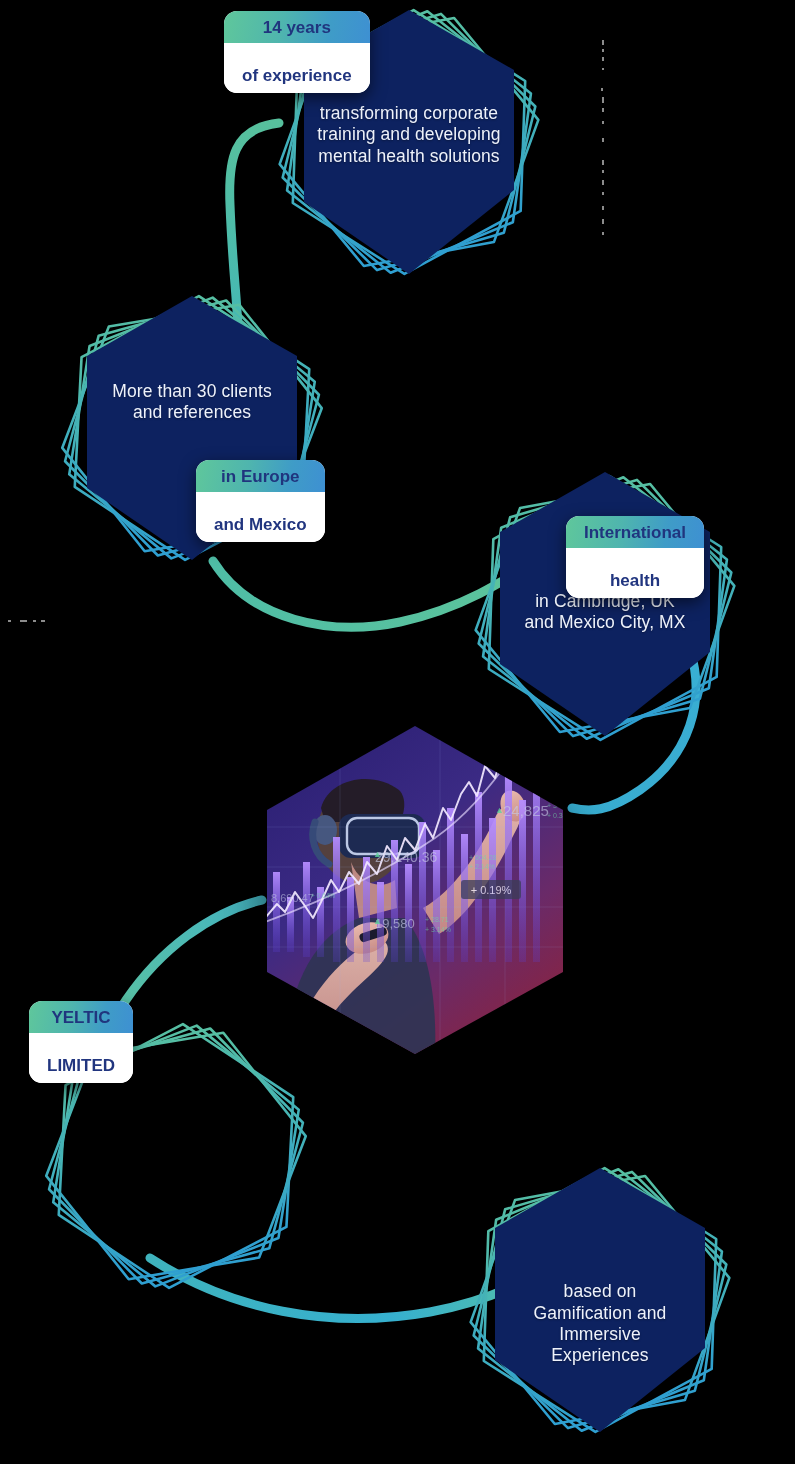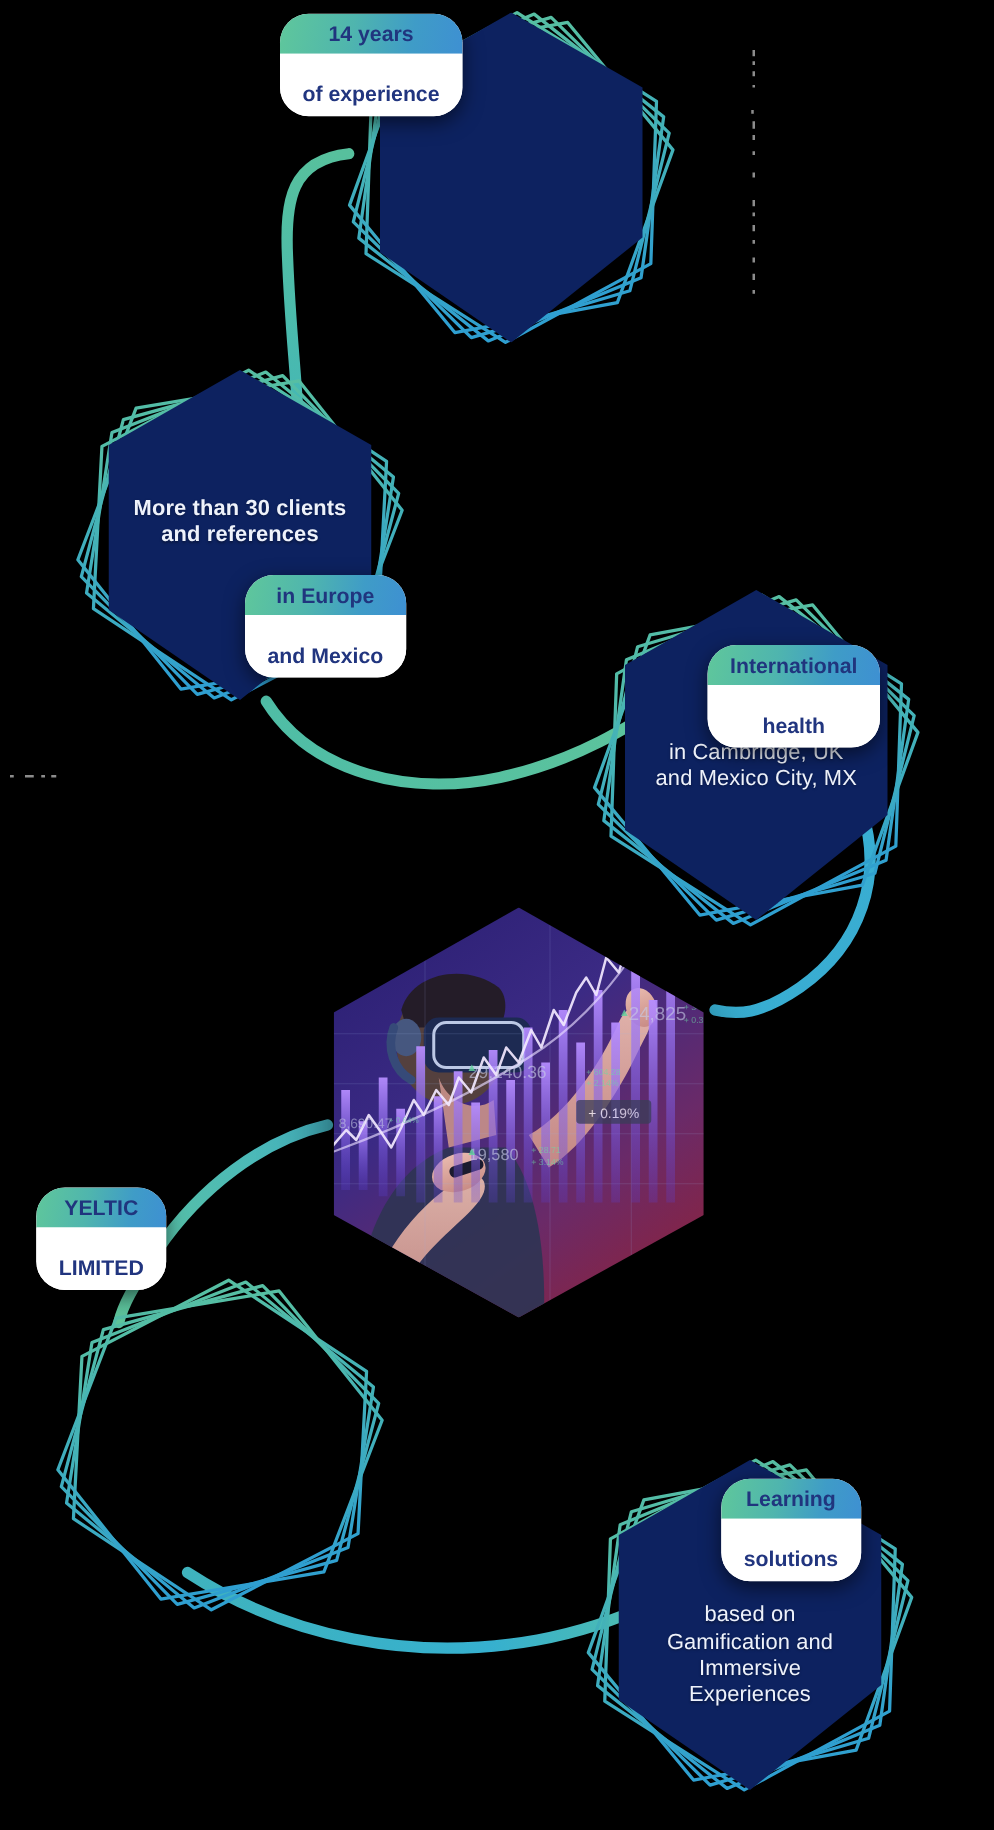--- a/index.html
+++ b/index.html
@@ -17,21 +17,21 @@
   .node{position:absolute;z-index:4;}
   .node-shape{position:absolute;left:0;top:0;}
   .node-text{position:absolute;left:0;top:0;width:100%;
       display:flex;align-items:center;justify-content:center;
       text-align:center;color:#eef2fb;line-height:1.22;
       font-size:17.5px;letter-spacing:.1px;
       text-shadow:0 1px 2px rgba(0,0,0,.35);
       padding:0 26px;box-sizing:border-box;}
 
   
-  .pill{position:absolute;z-index:6;border-radius:23px;overflow:hidden;
+  .pill{position:absolute;z-index:6;border-radius:13px;overflow:hidden;
         box-shadow:0 5px 16px rgba(0,0,0,.55);background:#fff;}
   .pill-top{background:linear-gradient(100deg,#5fc79b 0%,#4fb5ae 40%,#3f9cc7 72%,#3e90d2 100%);
             color:#20357e;font-weight:bold;font-size:17px;
             padding:7px 18px 5px;text-align:center;white-space:nowrap;}
   .pill-bot{background:#ffffff;color:#21357f;font-weight:bold;font-size:17px;
             padding:23px 18px 7px;text-align:center;white-space:nowrap;}
 
   
   #hex{position:absolute;z-index:5;left:255px;top:722px;width:320px;height:336px;
        filter:drop-shadow(0 10px 26px rgba(0,0,0,.6));}
@@ -149,31 +149,32 @@
         <use href="#hept" transform="rotate(14)"></use>
           <use href="#hept" transform="rotate(20)"></use>
       </g>
     </g>
   </svg>
 
   <div class="node" style="left:286px;top:10px;width:246px;height:264px;">
     <svg class="node-shape" width="246" height="264" viewBox="0 0 246 264">
       <polygon points="123,0 228,60 228,180 123,264 18,192 18,60" fill="#0d2260"></polygon>
     </svg>
+    <div class="node-text" style="top:70px;height:110px;">transforming corporate<br>training and developing<br>mental health solutions</div>
   </div>
   <div class="pill" style="left:224px;top:11px;">
     <div class="pill-top">14 years</div>
     <div class="pill-bot">of experience</div>
   </div>
 
   <div class="node" style="left:69px;top:296px;width:246px;height:264px;">
     <svg class="node-shape" width="246" height="264" viewBox="0 0 246 264">
       <polygon points="123,0 228,60 228,180 123,264 18,192 18,60" fill="#0d2260"></polygon>
     </svg>
-    <div class="node-text" style="top:85px;height:72px;font-weight:bold;">More than 30 clients<br>and references</div>
+    <div class="node-text" style="top:70px;height:72px;">More than 30 clients<br>and references</div>
   </div>
   <div class="pill" style="left:196px;top:460px;">
     <div class="pill-top">in Europe</div>
     <div class="pill-bot">and Mexico</div>
   </div>
 
   <div class="node" style="left:482px;top:472px;width:246px;height:264px;">
     <svg class="node-shape" width="246" height="264" viewBox="0 0 246 264">
       <polygon points="123,0 228,60 228,180 123,264 18,192 18,60" fill="#0d2260"></polygon>
     </svg>
@@ -284,29 +285,25 @@
         <text x="118" y="202" font-size="9" fill="#5fd39c" opacity="0.8">▲</text>
         <text x="240" y="91" font-size="9" fill="#5fd39c" opacity="0.8">▲</text>
       </g>
       <g opacity="0.75">
         <rect x="206" y="158" width="60" height="19" rx="3" fill="#3a3d58"></rect>
         <text x="236" y="172" font-size="11" fill="#eef0fa" text-anchor="middle" font-family="Liberation Sans, sans-serif">+ 0.19%</text>
       </g>
     </g>
   </svg>
 
-  <div class="pill" style="left:29px;top:950px;">
+  <div class="pill" style="left:29px;top:1001px;">
     <div class="pill-top">YELTIC</div>
     <div class="pill-bot">LIMITED</div>
   </div>
 
   <div class="node" style="left:477px;top:1168px;width:246px;height:264px;">
     <svg class="node-shape" width="246" height="264" viewBox="0 0 246 264">
       <polygon points="123,0 228,60 228,180 123,264 18,192 18,60" fill="#0d2260"></polygon>
     </svg>
     <div class="node-text" style="top:84px;height:144px;">based on<br>Gamification and<br>Immersive<br>Experiences</div>
   </div>
-  <div class="pill" style="left:577px;top:1183px;">
-    <div class="pill-top">Learning</div>
-    <div class="pill-bot">solutions</div>
-  </div>
 
 </div>
 
 </body></html>

